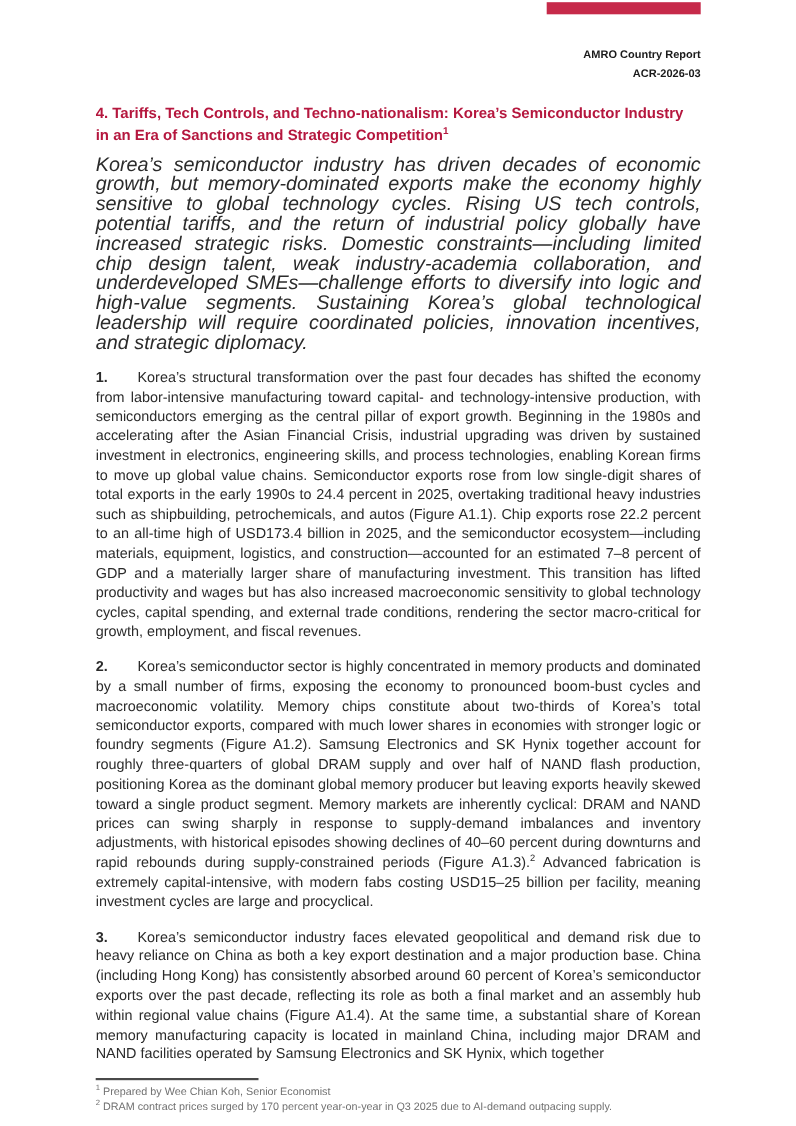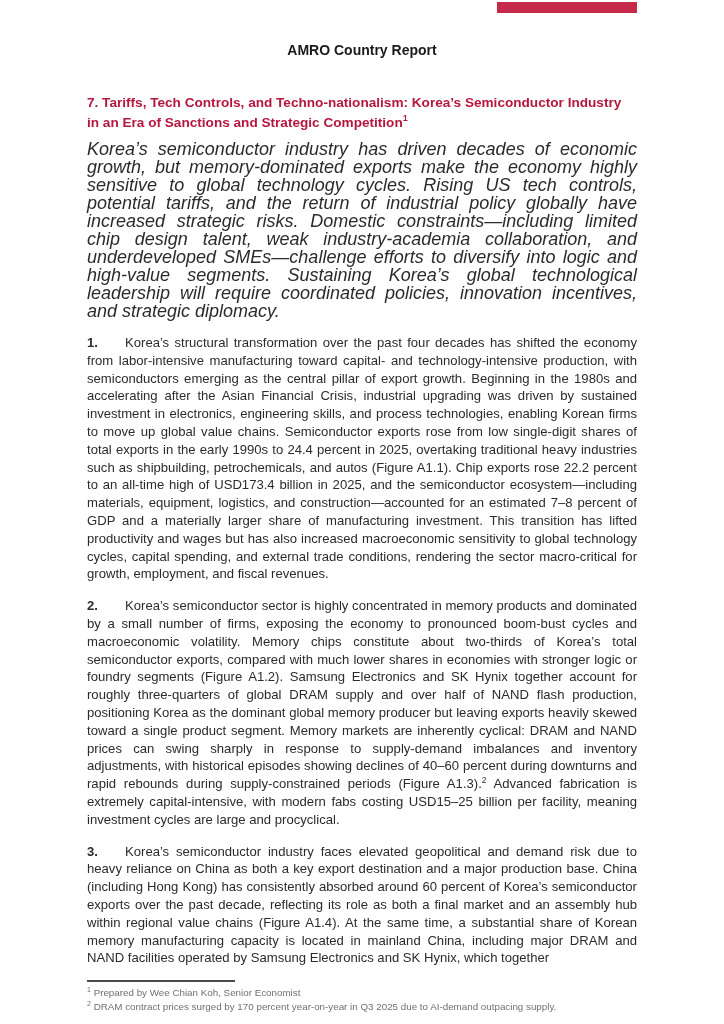--- a/index.html
+++ b/index.html
@@ -13,23 +13,23 @@
     overflow:hidden;
   }
   .accent-bar {
     position:absolute;
     left:497px; top:2px;
     width:140px; height:11px;
   }
   .doc-header {
     position:absolute;
     top:42px; left:87px; right:87px;
-    text-align:center;
+    text-align:right;
     font-weight:bold;
-    font-size:14px;
+    font-size:10px;
     line-height:17px;
     color:#1a1a1a;
   }
   .content {
     position:absolute;
     top:93px; left:87px;
     width:550px;
   }
   .title {
     margin:0;
@@ -76,25 +76,26 @@
 </style>
 </head>
 <body>
 
 <div class="page">
 
   <div class="accent-bar" style="background-color: rgb(198, 42, 74);"></div>
 
   <div class="doc-header">
     <div>AMRO Country Report</div>
+    <div>ACR-2026-03</div>
   </div>
 
   <div class="content">
 
-    <h1 class="title" style="color: rgb(181, 23, 62);"><span>7. Tariffs, Tech Controls, and Techno-nationalism: Korea’s Semiconductor Industry in an Era of Sanctions and Strategic Competition</span><sup>1</sup></h1>
+    <h1 class="title" style="color: rgb(181, 23, 62);"><span>4. Tariffs, Tech Controls, and Techno-nationalism: Korea’s Semiconductor Industry in an Era of Sanctions and Strategic Competition</span><sup>1</sup></h1>
 
     <p class="abstract">Korea’s semiconductor industry has driven decades of economic growth, but memory-dominated exports make the economy highly sensitive to global technology cycles. Rising US tech controls, potential tariffs, and the return of industrial policy globally have increased strategic risks. Domestic constraints—including limited chip design talent, weak industry-academia collaboration, and underdeveloped SMEs—challenge efforts to diversify into logic and high-value segments. Sustaining Korea’s global technological leadership will require coordinated policies, innovation incentives, and strategic diplomacy.</p>
 
     <div>
         <p class="body-para"><span class="para-num">1.</span><strong>Korea’s structural transformation over the past four decades has shifted the economy from labor-intensive manufacturing toward capital- and technology-intensive production, with semiconductors emerging as the central pillar of export growth. </strong><span>Beginning in the 1980s and accelerating after the Asian Financial Crisis, industrial upgrading was driven by sustained investment in electronics, engineering skills, and process technologies, enabling Korean firms to move up global value chains. Semiconductor exports rose from low single-digit shares of total exports in the early 1990s to 24.4 percent in 2025, overtaking traditional heavy industries such as shipbuilding, petrochemicals, and autos (Figure A1.1). Chip exports rose 22.2 percent to an all-time high of USD173.4 billion in 2025, and the semiconductor ecosystem—including materials, equipment, logistics, and construction—accounted for an estimated 7–8 percent of GDP and a materially larger share of manufacturing investment. This transition has lifted productivity and wages but has also increased macroeconomic sensitivity to global technology cycles, capital spending, and external trade conditions, rendering the sector macro-critical for growth, employment, and fiscal revenues.</span></p>
         <p class="body-para"><span class="para-num">2.</span><strong>Korea’s semiconductor sector is highly concentrated in memory products and dominated by a small number of firms, exposing the economy to pronounced boom-bust cycles and macroeconomic volatility. </strong><span>Memory chips constitute about </span><strong>two-thirds of Korea’s total semiconductor exports</strong><span>, compared with much lower shares in economies with stronger logic or foundry segments (Figure A1.2). Samsung Electronics and SK Hynix together account for roughly three-quarters of global DRAM supply and over half of NAND flash production, positioning Korea as the dominant global memory producer but leaving exports heavily skewed toward a single product segment. Memory markets are inherently cyclical: DRAM and NAND prices can swing sharply in response to supply-demand imbalances and inventory adjustments, with historical episodes showing declines of 40–60 percent during downturns and rapid rebounds during supply-constrained periods (Figure A1.3).</span><sup>2</sup><span> Advanced fabrication is extremely capital-intensive, with modern fabs costing USD15–25 billion per facility, meaning investment cycles are large and procyclical.</span></p>
         <p class="body-para"><span class="para-num">3.</span><strong>Korea’s semiconductor industry faces elevated geopolitical and demand risk due to heavy reliance on China as both a key export destination and a major production base. </strong><span>China (including Hong Kong) has consistently absorbed around </span><strong>60 percent of Korea’s semiconductor exports</strong><span> over the past decade, reflecting its role as both a final market and an assembly hub within regional value chains (Figure A1.4). At the same time, a substantial share of Korean memory manufacturing capacity is located in mainland China, including major DRAM and NAND facilities operated by Samsung Electronics and SK Hynix, which together</span></p>
       </div>
 
     <div class="footnotes">

